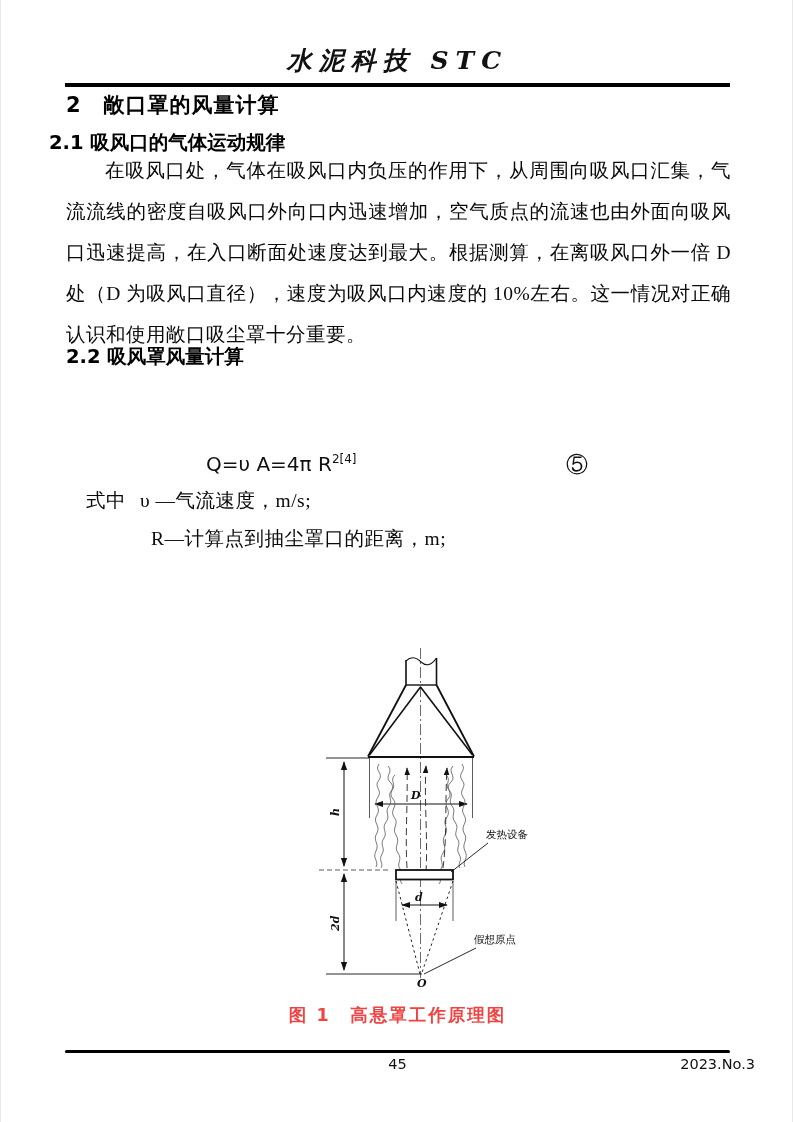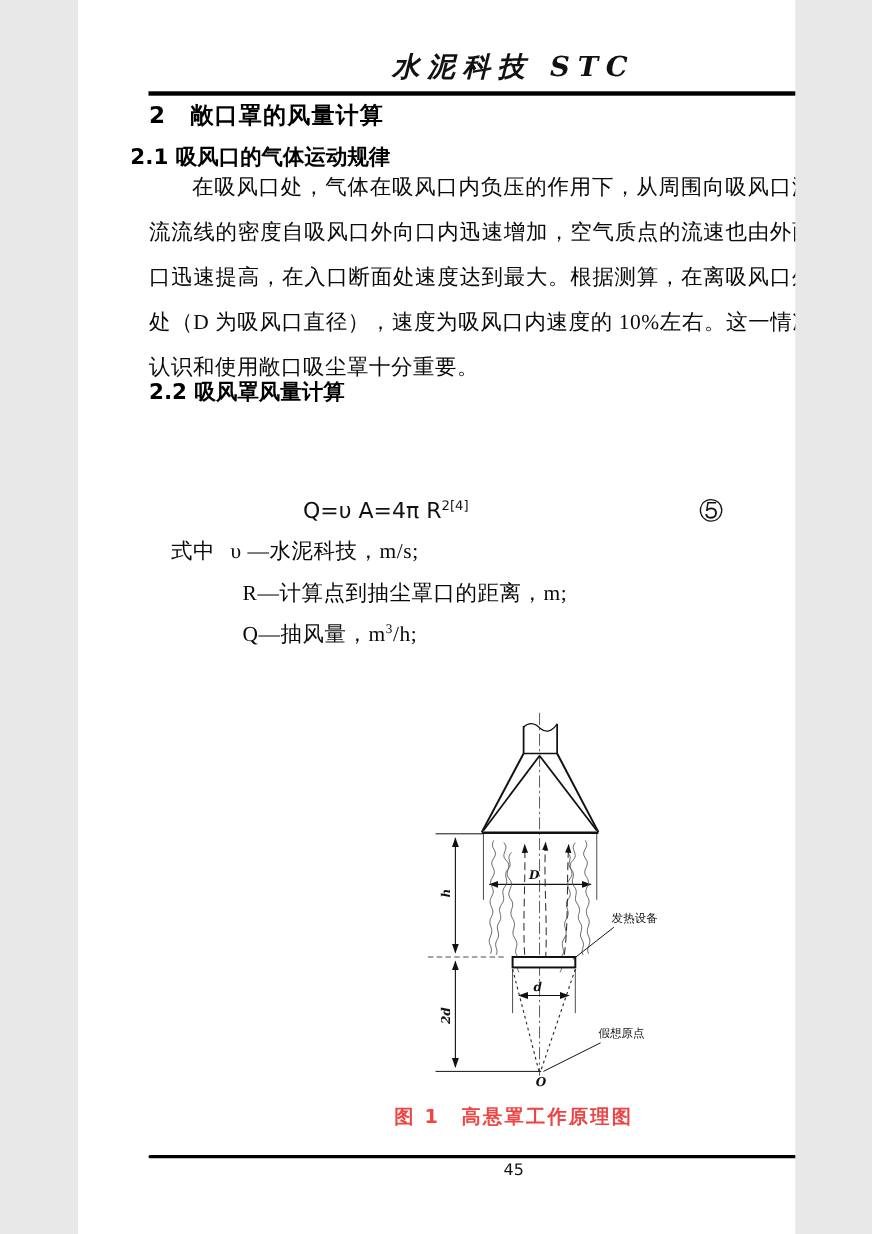--- a/index.html
+++ b/index.html
@@ -1,17 +1,17 @@
 <!DOCTYPE html>
 <html lang="zh"><head>
 <meta charset="utf-8">
 <style>
   html,body{margin:0;padding:0;background:#e8e8e8;}
   .page{
-    position:relative;width:652px;height:1122px;background:#ffffff;
+    position:relative;width:791px;height:1122px;background:#ffffff;
     margin:0 auto;overflow:hidden;color:#111;
     font-family:"Liberation Serif","DejaVu Serif",serif;
   }
   .abs{position:absolute;}
   
   .journal-title{
     left:0;top:44px;width:793px;text-align:center;
     font-family:"DejaVu Serif","Liberation Serif",serif;
     font-style:italic;font-weight:600;font-size:25px;letter-spacing:7px;
   }
@@ -73,23 +73,22 @@
   <div class="abs h-sec h2">2　敞口罩的风量计算</div>
   <div class="abs h-sec h3-1">2.1 吸风口的气体运动规律</div>
 
   <div class="abs para para1">在吸风口处，气体在吸风口内负压的作用下，从周围向吸风口汇集，气流流线的密度自吸风口外向口内迅速增加，空气质点的流速也由外面向吸风口迅速提高，在入口断面处速度达到最大。根据测算，在离吸风口外一倍 D 处（D 为吸风口直径），速度为吸风口内速度的 10%左右。这一情况对正确认识和使用敞口吸尘罩十分重要。</div>
 
   <div class="abs h-sec h3-2">2.2 吸风罩风量计算</div>
 
   <div class="abs formula-row"><span>Q=υ A=4π R</span><span class="formula-sup">2[4]</span></div>
   <div class="abs formula-num">⑤</div>
 
-  <div class="abs defline def0"><span class="def-lead">式中</span><span>υ —水泥科技，m/s;</span><sup></sup><span></span></div>
+  <div class="abs defline def0"><span class="def-lead">式中</span><span>υ —气流速度，m/s;</span><sup></sup><span></span></div>
   <div class="abs defline def1"><span>R—计算点到抽尘罩口的距离，m;</span><sup></sup><span></span></div>
-  <div class="abs defline def2"><span>Q—抽风量，m</span><sup>3</sup><span>/h;</span></div>
 
   <div class="abs figure-wrap">
     <svg width="290" height="370" viewBox="0 0 290 370" xmlns="http://www.w3.org/2000/svg">
       <defs>
         <marker id="arr" viewBox="0 0 10 10" refX="9" refY="5" markerWidth="9" markerHeight="9" orient="auto-start-reverse">
           <path d="M0,1.5 L10,5 L0,8.5 z" fill="#111"></path>
         </marker>
       </defs>
 
       <line x1="129.5" y1="8" x2="129.5" y2="338" stroke="#444" stroke-width="0.8" stroke-dasharray="11 3 2 3"></line>

